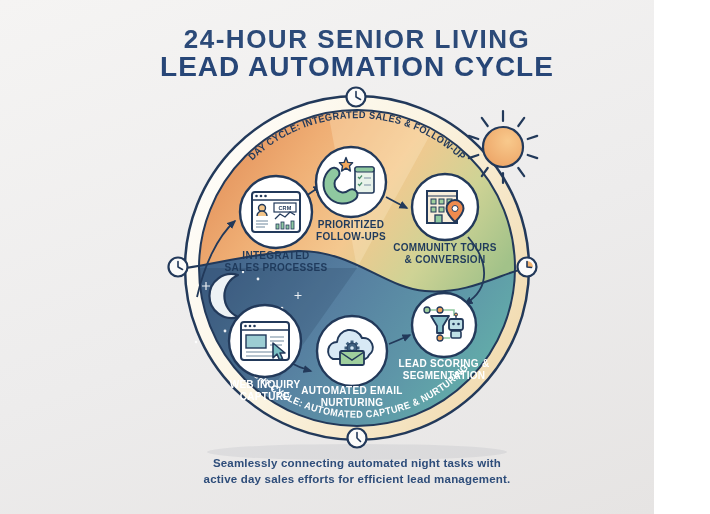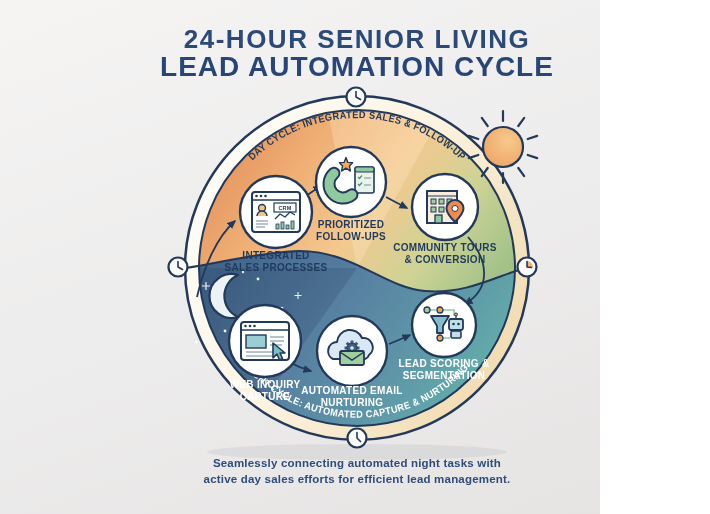--- a/index.html
+++ b/index.html
@@ -1,21 +1,21 @@
 <!DOCTYPE html>
 <html><head>
 <meta charset="utf-8">
 <style>
   html,body{margin:0;padding:0;}
   body{
     width:710px;height:514px;overflow:hidden;
     font-family:"Liberation Sans", sans-serif;
   }
   .stage{
-    position:relative;width:600px;height:514px;
+    position:relative;width:654px;height:514px;
     background:linear-gradient(160deg,#f5f4f3 0%,#edecec 55%,#e6e4e3 100%);
   }
   svg{display:block;}
   text{font-family:"Liberation Sans", sans-serif;}
   .title1{font-size:26px;font-weight:600;letter-spacing:1.5px;fill:#2c4a78;}
   .title2{font-size:28px;font-weight:800;letter-spacing:1px;fill:#274677;}
   .arcday{font-size:10px;font-weight:700;letter-spacing:.4px;fill:#22395a;}
   .arcnight{font-size:10px;font-weight:700;letter-spacing:.4px;fill:#ffffff;}
   .nlabel{font-size:10px;font-weight:700;letter-spacing:.3px;text-anchor:middle;}
   .nlabel.day{fill:#1f3a5c;}

